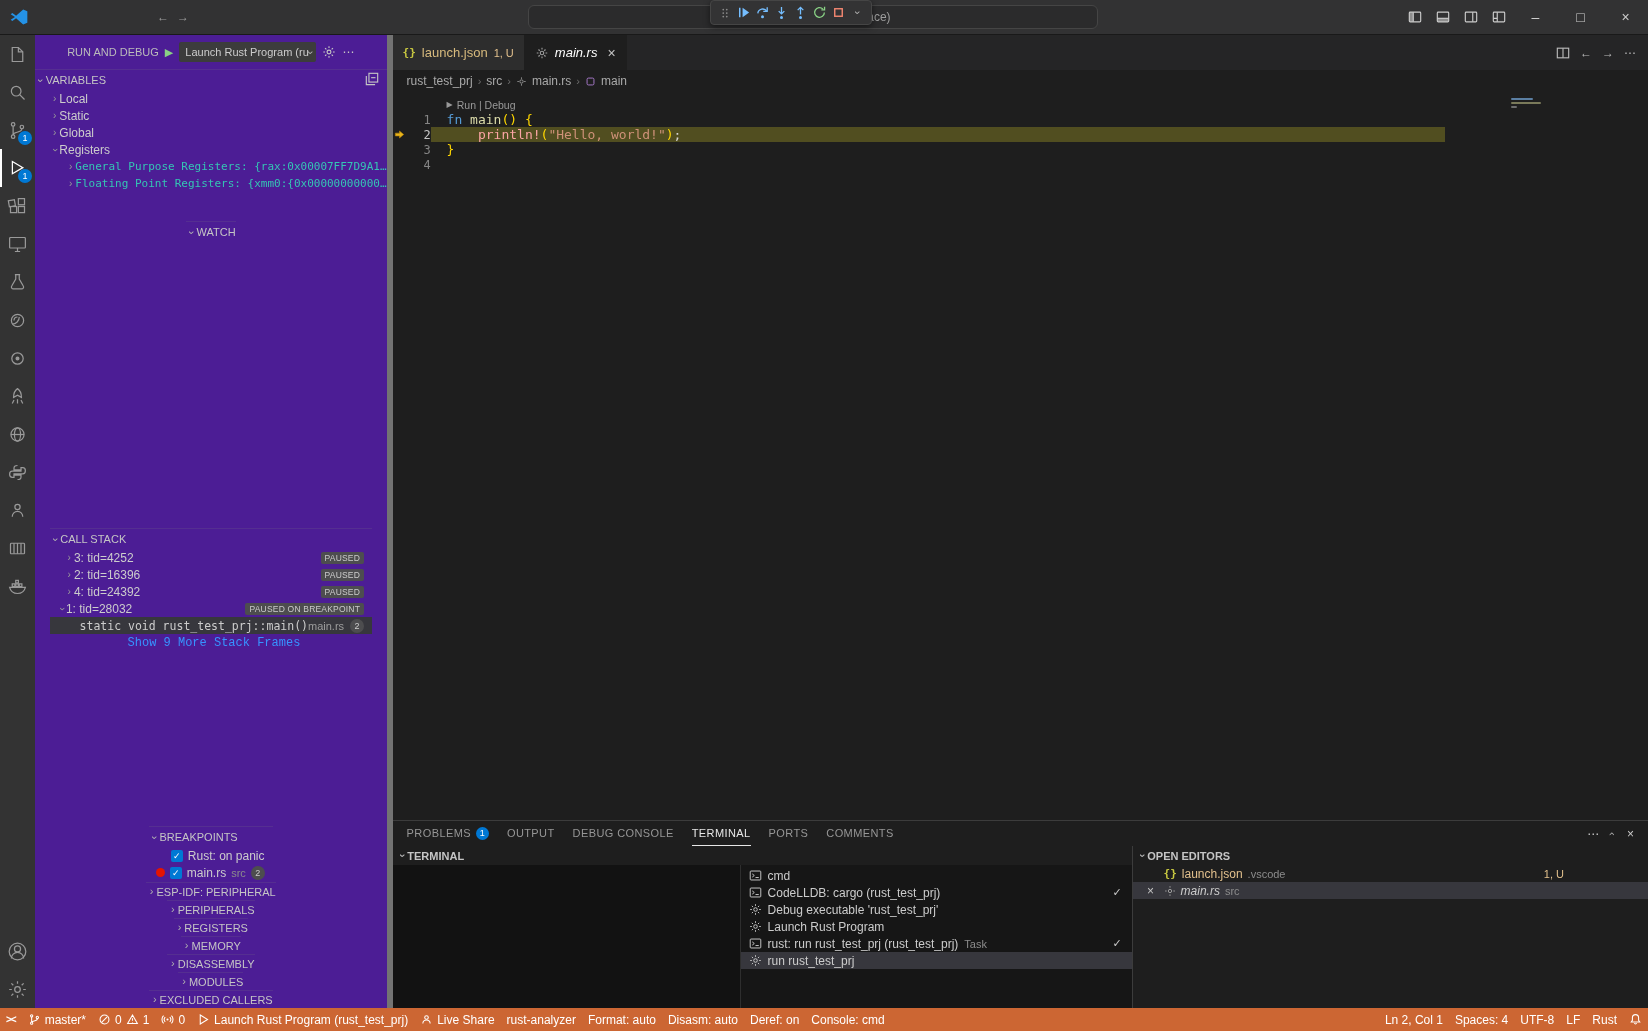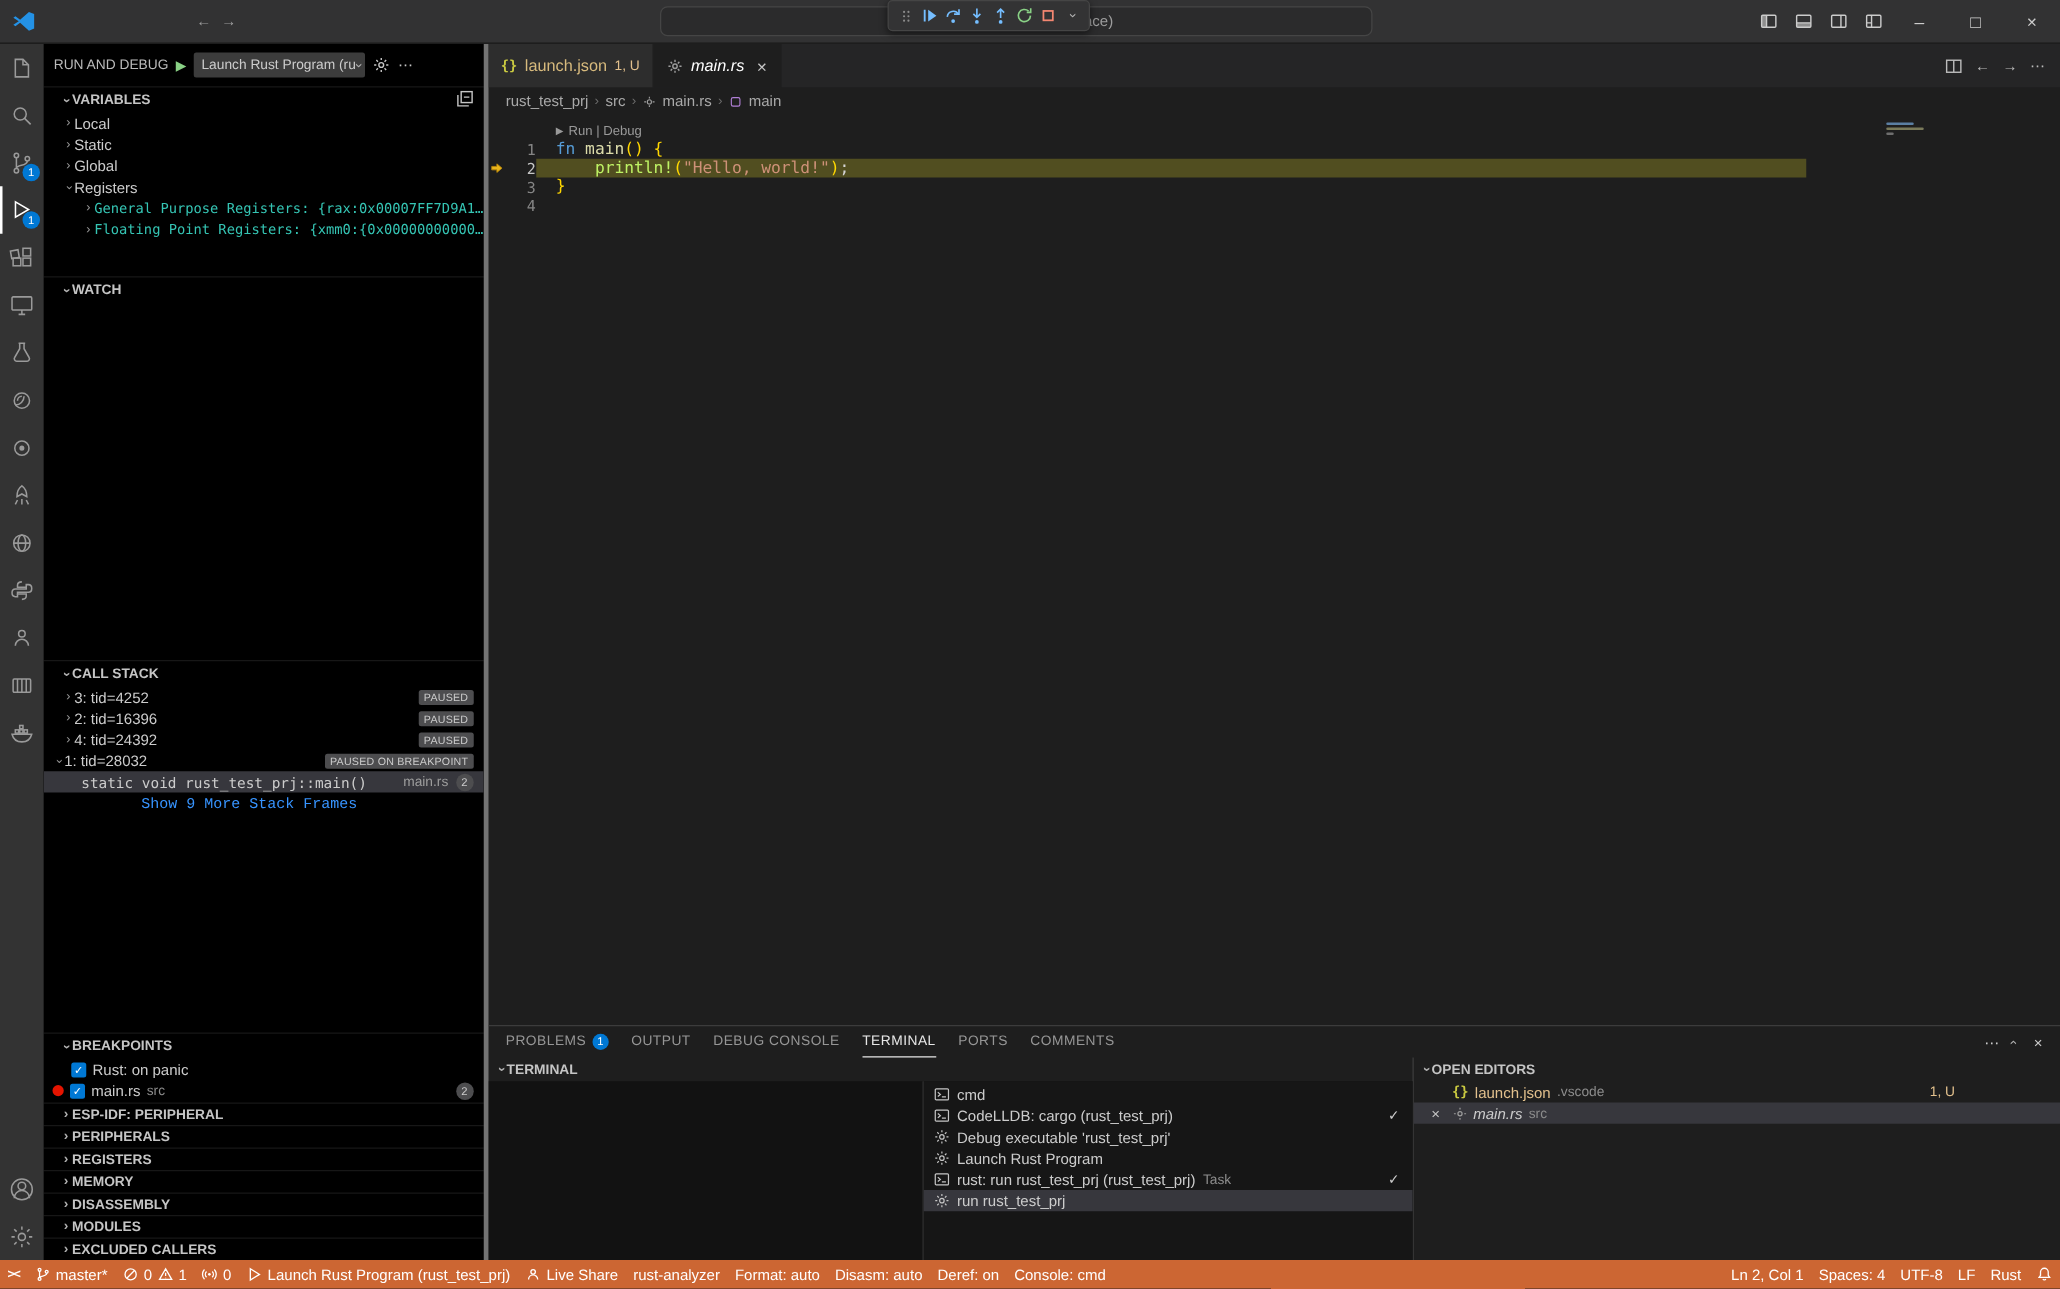--- a/index.html
+++ b/index.html
@@ -25,29 +25,29 @@
   
   .actbar { flex:0 0 35px; background:#333333; display:flex; flex-direction:column; align-items:center; }
   .ab-item { width:35px; height:38px; display:flex; align-items:center; justify-content:center; position:relative; }
   .ab-item.active { border-left:2px solid #ffffff; }
   .ab-item svg { width:21px; height:21px; stroke:#9a9a9a; fill:none; stroke-width:1.4; }
   .ab-item.active svg { stroke:#ffffff; }
   .ab-badge { position:absolute; right:3px; bottom:4px; min-width:14px; height:14px; background:#0078d4; color:#fff; border-radius:8px; font-size:9px; display:flex; align-items:center; justify-content:center; padding:0 3px; }
   .ab-spacer { flex:1; }
 
   
-  .sidebar { flex:0 0 300px; background:#000000; display:flex; flex-direction:column; border-right:4px solid #737373; min-height:0; }
+  .sidebar { flex:0 0 300px; background:#4c1d95; display:flex; flex-direction:column; border-right:6px solid #737373; min-height:0;align-items:center; }
   .sb-head { flex:0 0 34px; display:flex; align-items:center; padding:0 8px; gap:6px; }
   .sb-title { font-size:11px; color:#bbbbbb; white-space:nowrap; }
   .cfg-select { height:20px; background:#3c3c3c; border-radius:2px; color:#cccccc; font-size:11px; display:flex; align-items:center; padding:0 4px 0 6px; max-width:150px; }
   .cfg-select .lbl { overflow:hidden; white-space:nowrap; max-width:128px; }
   .chev { display:inline-block; color:#b0b0b0; font-size:11px; line-height:1; }
   .chev.down { transform:rotate(90deg); }
   .pane { border-top:1px solid rgba(128,128,128,.18); display:flex; flex-direction:column; overflow:hidden; }
-  .pane-head { height:20px; display:flex; align-items:center; gap:3px; padding-left:16px; font-size:11px; font-weight:bold; color:#c5c5c5; flex:0 0 20px; }
+  .pane-head { height:20px; display:flex; align-items:center; gap:3px; padding-left:4px; font-size:11px; font-weight:normal; color:#c5c5c5; flex:0 0 20px; }
   .pane-head .actions { margin-left:auto; margin-right:8px; }
   .row { height:17px; display:flex; align-items:center; font-size:12px; color:#cccccc; white-space:nowrap; overflow:hidden; }
   .row .chev { margin-right:3px; font-size:10px; color:#9a9a9a; }
   .mono { font-family:"DejaVu Sans Mono",monospace; }
   .reg-txt { color:#35c5b4; font-size:11px; }
   .pill { background:#4d4d4f; color:#cccccc; font-size:8.5px; padding:1px 4px; border-radius:2px; margin-left:auto; margin-right:8px; letter-spacing:.2px; }
   .cbadge { background:#4d4d4f; color:#cccccc; border-radius:50%; width:14px; height:14px; font-size:9px; display:flex; align-items:center; justify-content:center; flex:0 0 14px; }
   .frame-row { background:#37373d; }
   .frame-file { color:#9d9d9d; font-size:11px; margin-left:auto; padding-right:6px; font-family:"Liberation Sans",sans-serif; }
   .link { color:#3794ff; font-size:12px; }
@@ -71,21 +71,21 @@
   .codearea { flex:1; position:relative; background:#1e1e1e; font-family:"DejaVu Sans Mono",monospace; font-size:13px; overflow:hidden; }
   .codelens { margin:6px 0 1px 54px; font-size:10.5px; color:#999999; font-family:"Liberation Sans",sans-serif; display:flex; gap:4px; align-items:center; height:13px; }
   .cline { display:flex; height:15px; align-items:center; position:relative; }
   .gutter { flex:0 0 38px; display:flex; align-items:center; height:100%; }
   .bpzone { width:14px; display:flex; align-items:center; justify-content:center; }
   .lnum { flex:1; text-align:right; color:#858585; font-size:12px; }
   .lnum.cur { color:#c6c6c6; }
   .ctext { flex:1; white-space:pre; padding-left:16px; color:#d4d4d4; }
   .ctext.hl { background:#514e20; margin-right:203px; }
   .c-kw { color:#569cd6; } .c-fn { color:#dcdcaa; } .c-br { color:#ffd700; }
-  .c-mac { color:#bef264; } .c-str { color:#ce9178; } .c-pln { color:#d4d4d4; }
+  .c-mac { color:#fca5a5; } .c-str { color:#ce9178; } .c-pln { color:#d4d4d4; }
   .minimap { position:absolute; left:1118px; top:4px; width:34px; }
   .mm-line { height:2px; margin:2px 0; background:#6e6e6e; border-radius:1px; }
 
   
   .panel { flex:0 0 188px; border-top:1px solid #3c3c3c; display:flex; flex-direction:column; background:#1e1e1e; }
   .ptabs { flex:0 0 25px; display:flex; align-items:center; padding-left:14px; gap:18px; }
   .ptab { font-size:11px; letter-spacing:.4px; color:#969696; height:100%; display:flex; align-items:center; gap:5px; border-bottom:1px solid transparent; }
   .ptab.active { color:#e7e7e7; border-bottom:1px solid #e7e7e7; }
   .pbadge { background:#0078d4; color:#fff; border-radius:50%; width:13px; height:13px; font-size:9px; display:flex; align-items:center; justify-content:center; }
   .ptab-actions { margin-left:auto; display:flex; gap:12px; padding-right:14px; color:#cccccc; font-size:12px; }

